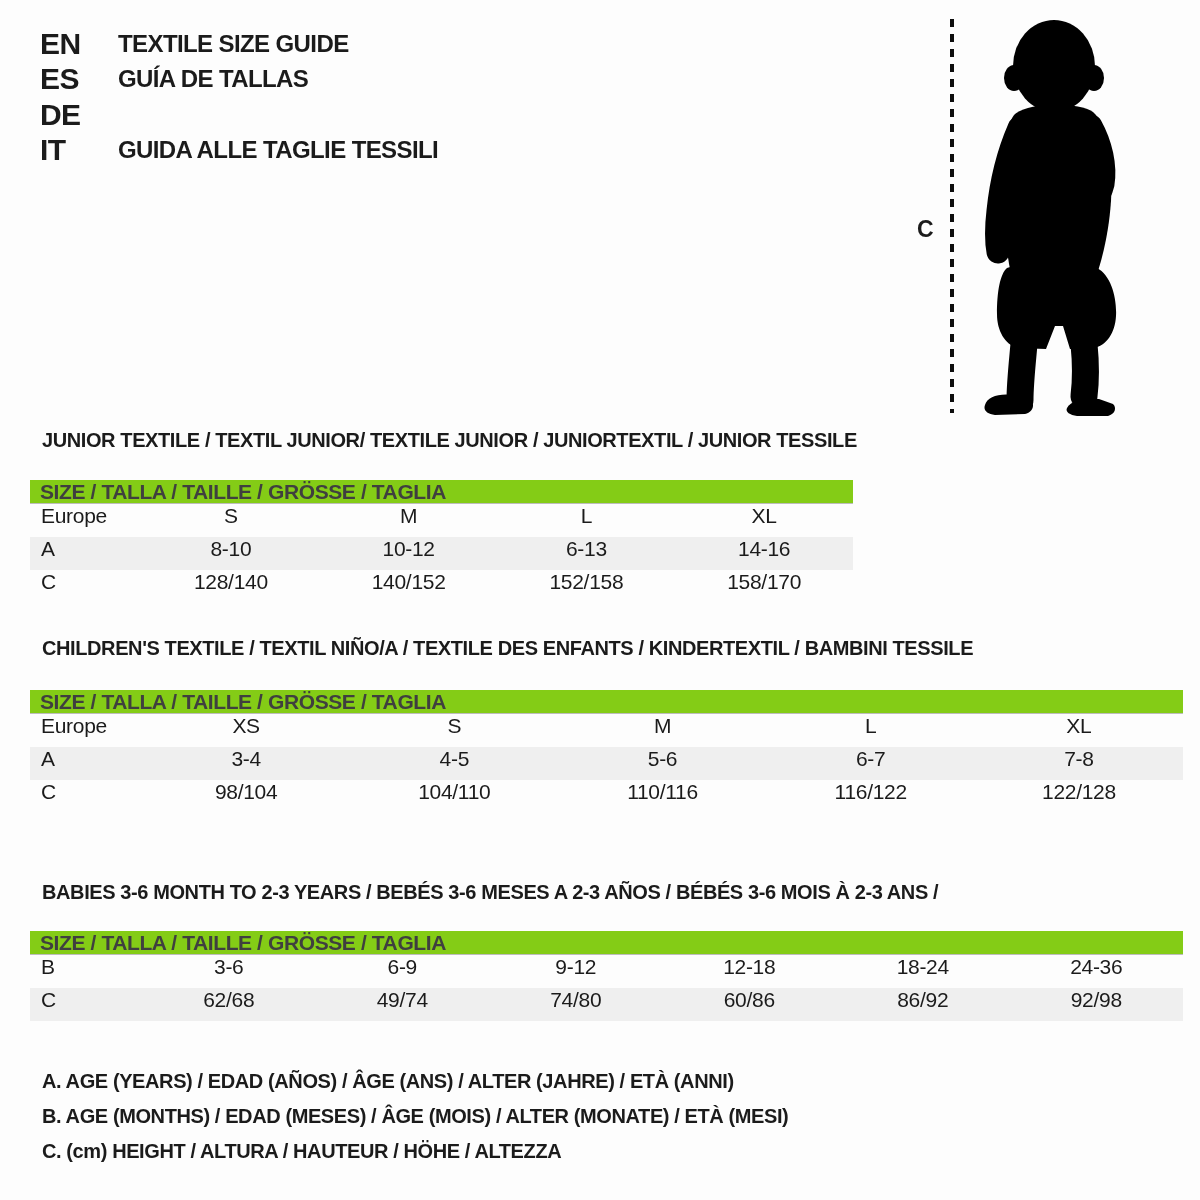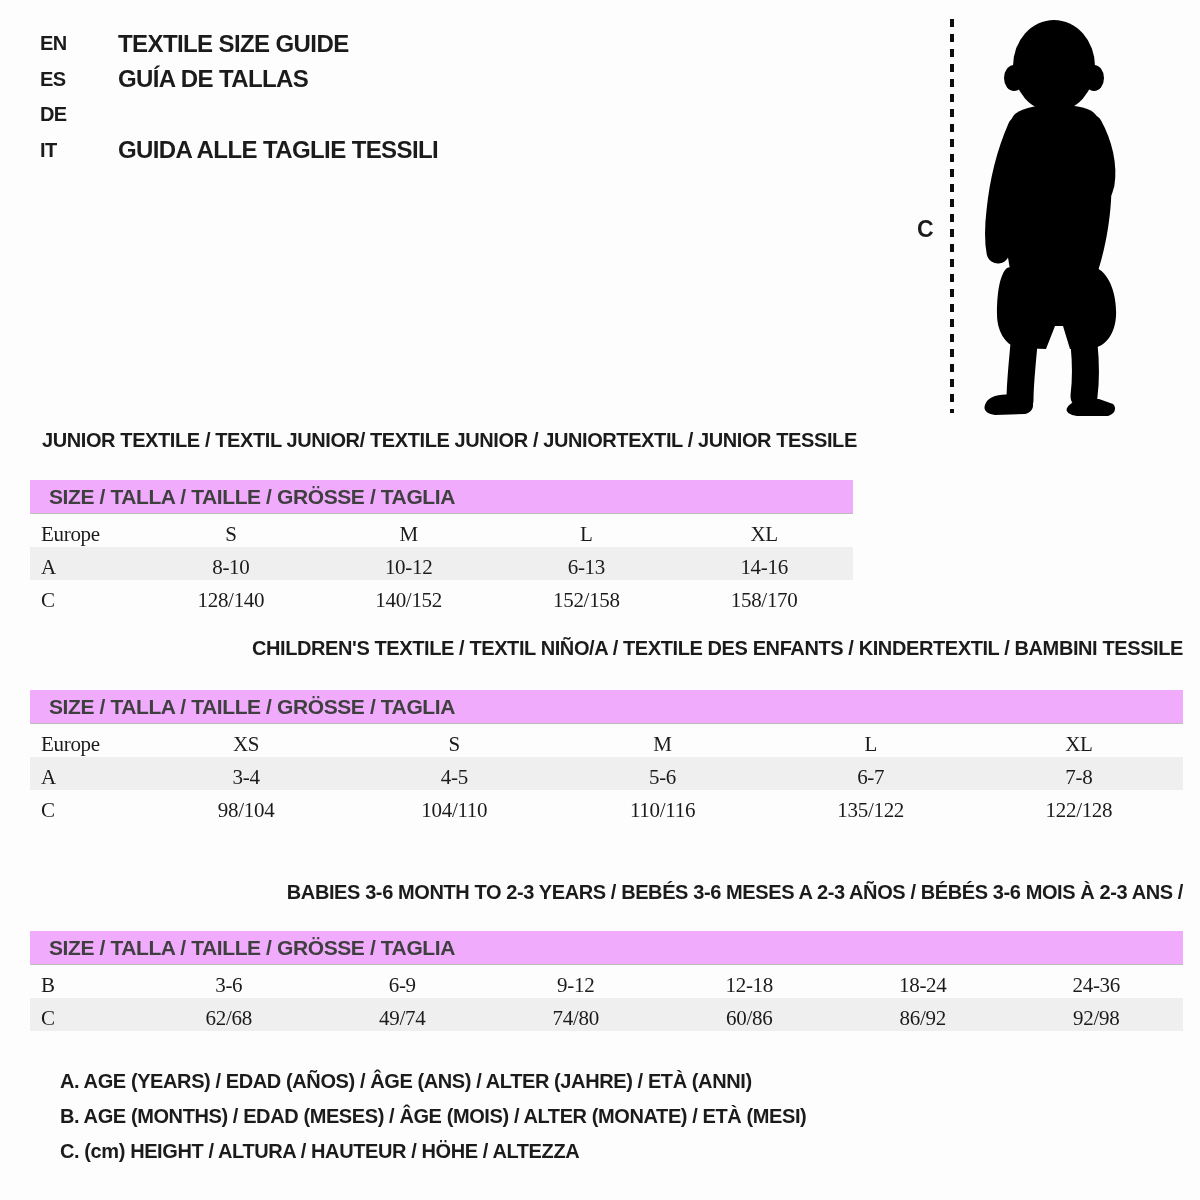--- a/index.html
+++ b/index.html
@@ -3,50 +3,50 @@
 <meta charset="utf-8">
 <style>
   html,body{margin:0;padding:0;}
   body{width:1200px;height:1200px;background:#ffffff;
        font-family:"Liberation Sans", sans-serif;color:#1b1b1b;}
   .canvas{position:relative;width:1200px;height:1200px;background:#fdfdfd;overflow:hidden;}
 
   
   .lang-block{position:absolute;left:40px;top:26px;}
   .lang-row{display:flex;height:35.5px;align-items:center;}
-  .lang-code{width:78px;font-weight:bold;font-size:20px;letter-spacing:-0.6px;}
+  .lang-code{width:78px;font-weight:bold;font-size:30px;letter-spacing:-0.6px;}
   .lang-title{font-weight:bold;font-size:24px;letter-spacing:-0.6px;white-space:nowrap;}
 
   
   .figure{position:absolute;left:905px;top:14px;width:248px;height:406px;}
   .dash-line{position:absolute;left:45px;top:5px;width:4px;height:394px;
      background:repeating-linear-gradient(to bottom,#0d0d0d 0px,#0d0d0d 8px,transparent 8px,transparent 15px);}
   .measure-label{position:absolute;left:12px;top:202px;font-size:23px;font-weight:bold;}
   .figure svg{position:absolute;left:62px;top:2px;}
 
   
   .sec{position:absolute;left:30px;}
   .sec-junior{top:428px;width:823px;}
   .sec-children{top:636px;width:1153px;}
   .sec-babies{top:843px;width:1153px;}
   .sec-title{font-size:20px;font-weight:bold;letter-spacing:-0.4px;line-height:24px;
-     padding-left:12px;margin:0;white-space:nowrap;text-align:right;}
+     padding-left:12px;margin:0;white-space:nowrap;}
   .sec-title.multi{line-height:34px;margin-top:32px;}
   .gap-a{height:28px;} .gap-b{height:30px;} .gap-c{height:22px;}
   .tbl{width:100%;}
-  .tbl-head{height:34px;background:#f0abfc;color:#3f3f3f;font-weight:bold;font-size:21px;
-     letter-spacing:-0.4px;display:flex;align-items:center;padding-left:19px;
+  .tbl-head{height:24px;background:#84cc16;color:#3f3f3f;font-weight:bold;font-size:21px;
+     letter-spacing:-0.4px;display:flex;align-items:center;padding-left:10px;
      box-sizing:border-box;border-bottom:1px solid #bdbdbd;}
-  .trow{display:flex;height:33px;align-items:flex-end;font-size:21px;letter-spacing:-0.3px;font-family:Liberation Serif, serif;}
+  .trow{display:flex;height:33px;align-items:flex-start;font-size:21px;letter-spacing:-0.3px;}
   .rows .trow:nth-child(even){background:#efefef;}
   .tl{width:112px;padding-left:11px;box-sizing:border-box;}
   .td{flex:1;text-align:center;}
 
   
-  .legend{position:absolute;left:60px;top:1064px;}
+  .legend{position:absolute;left:42px;top:1064px;}
   .legend-line{font-size:20px;font-weight:bold;letter-spacing:-0.4px;line-height:35px;white-space:nowrap;}
 </style>
 </head>
 <body>
 
 <div class="canvas">
 
   <section class="lang-block">
     <div class="lang-row">
       <span class="lang-code">EN</span>
@@ -136,21 +136,21 @@
           <div class="td">4-5</div>
           <div class="td">5-6</div>
           <div class="td">6-7</div>
           <div class="td">7-8</div>
         </div>
         <div class="trow">
           <div class="tl">C</div>
           <div class="td">98/104</div>
           <div class="td">104/110</div>
           <div class="td">110/116</div>
-          <div class="td">135/122</div>
+          <div class="td">116/122</div>
           <div class="td">122/128</div>
         </div>
       </div>
     </div>
   </section>
 
   <section class="sec sec-babies">
     <h2 class="sec-title multi">
       <span style="display:block">BABIES 3-6 MONTH TO 2-3 YEARS / BEBÉS 3-6 MESES A 2-3 AÑOS / BÉBÉS 3-6 MOIS À 2-3 ANS /</span>
     </h2>

